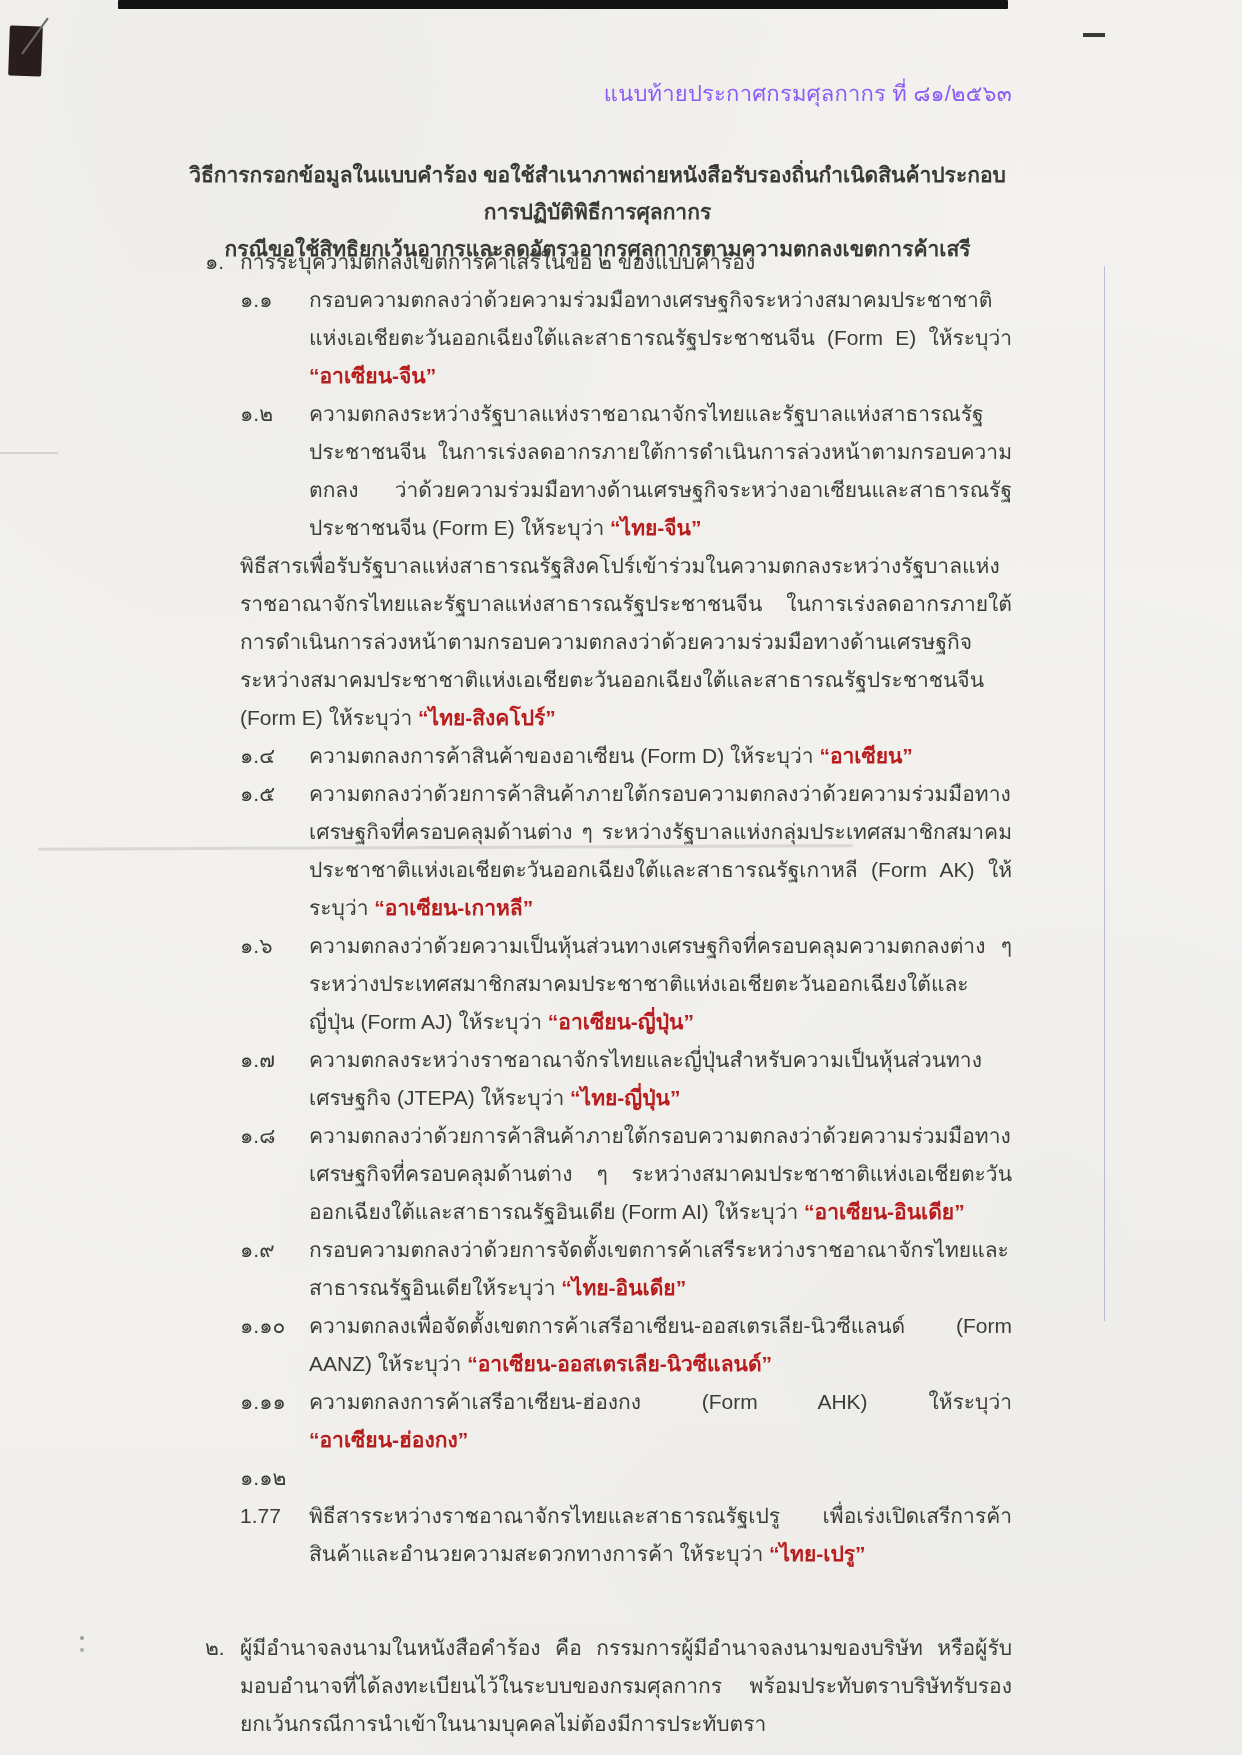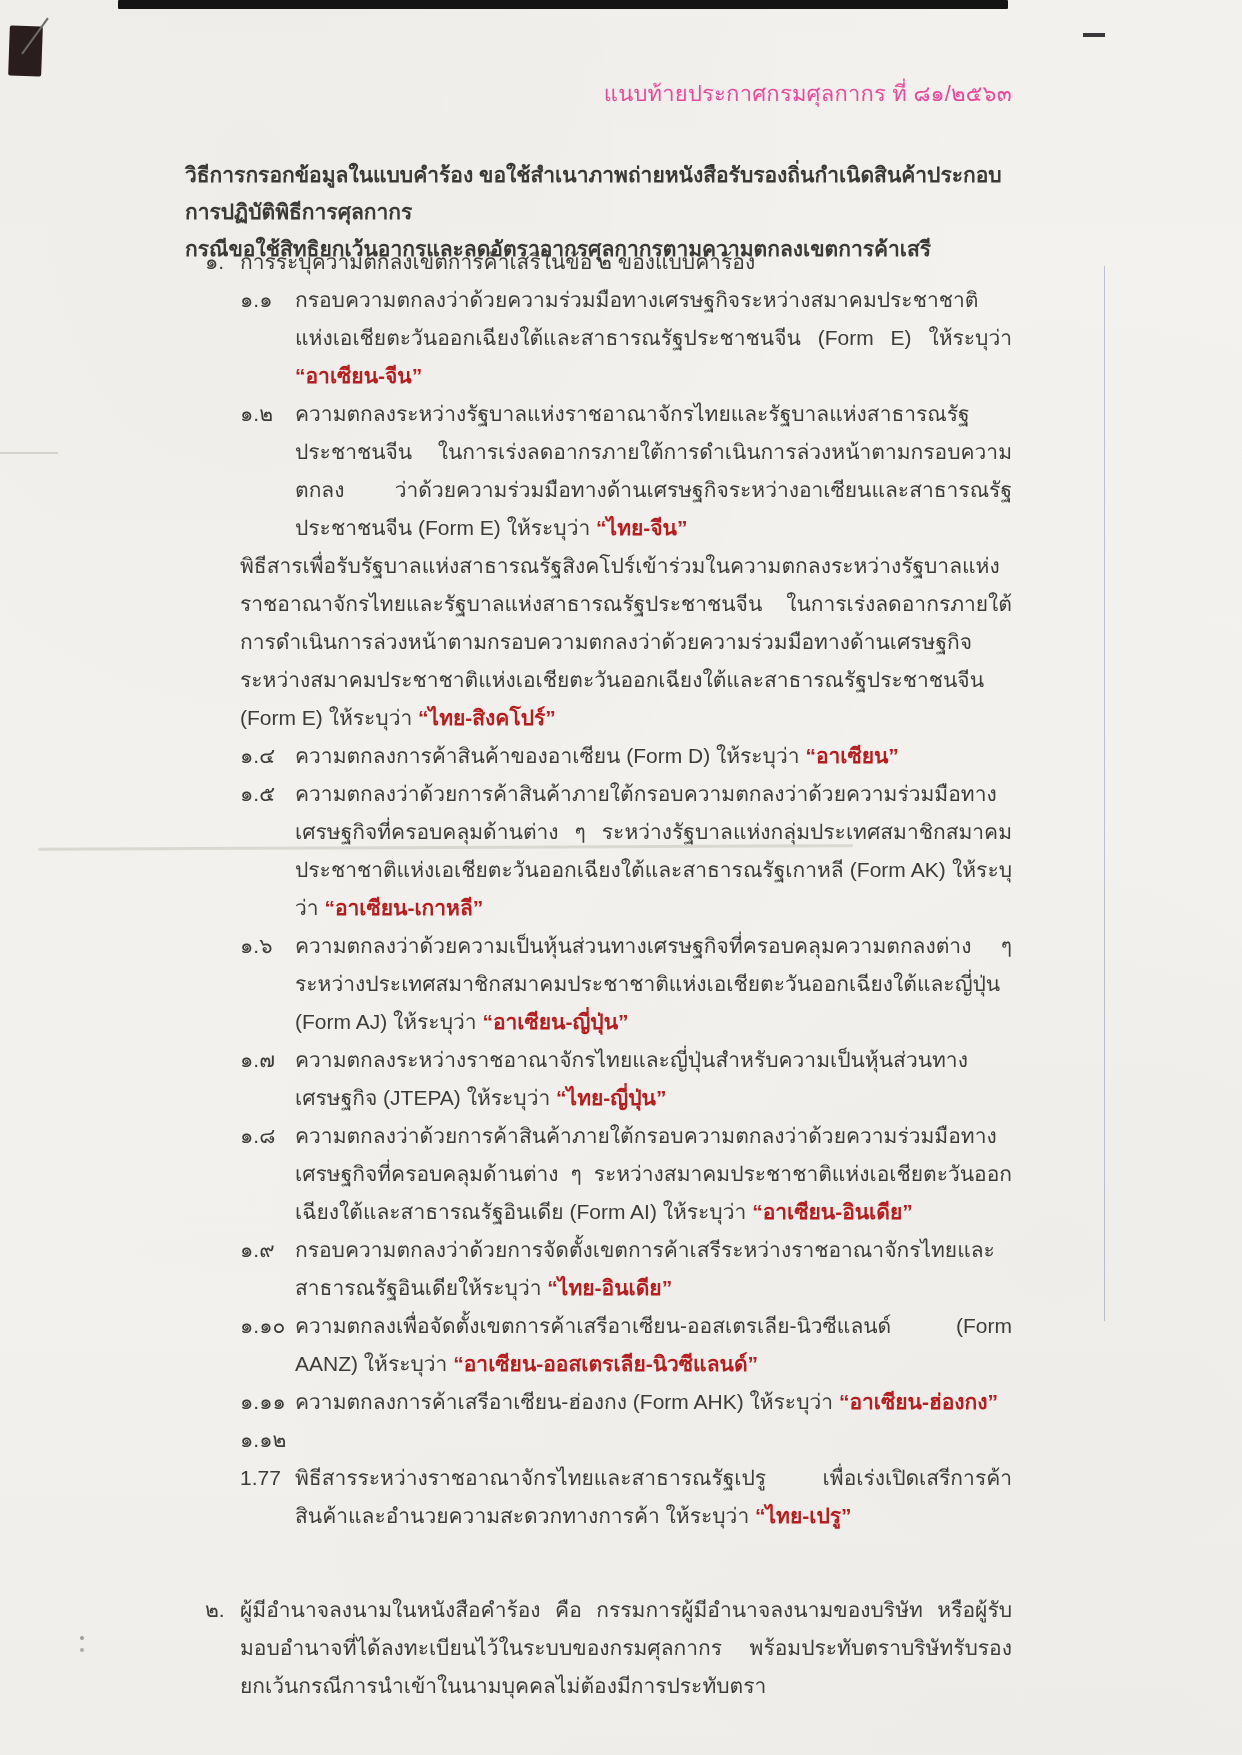--- a/index.html
+++ b/index.html
@@ -18,34 +18,34 @@
   .corner-blob{position:absolute;top:26px;left:9px;width:33px;height:50px;background:#2a1d1d;transform:rotate(2deg);border-radius:2px;}
   .corner-slash{position:absolute;top:14px;left:34px;width:2px;height:44px;background:#6a6a6a;transform:rotate(36deg);}
   .top-dash{position:absolute;top:33px;right:137px;width:22px;height:4px;background:#3a3a3a;}
   .edge-line{position:absolute;top:266px;left:1104px;width:1px;height:1055px;background:rgba(120,132,175,0.45);}
   .fold-1{position:absolute;top:846px;left:38px;width:815px;height:3px;background:rgba(175,170,158,0.35);transform:rotate(-0.25deg);border-radius:2px;}
   .fold-2{position:absolute;top:452px;left:0;width:58px;height:2px;background:rgba(175,170,158,0.4);}
   .dot-mark{position:absolute;top:1636px;left:80px;width:4px;height:4px;background:rgba(90,90,90,0.55);border-radius:50%;box-shadow:0 12px 0 rgba(90,90,90,0.45);}
 
   .header-note{
     position:absolute;top:76px;right:230px;
-    font-size:22px;letter-spacing:0.2px;color:#ec4899;
+    font-size:22px;letter-spacing:0.2px;color:#8b5cf6;
   }
   .doc-title{
     position:absolute;top:156px;left:185px;width:825px;
-    font-weight:bold;font-size:21px;line-height:37px;color:#3a3935;
+    text-align:center;font-weight:bold;font-size:21px;line-height:37px;color:#3a3935;
   }
   .content{
     position:absolute;top:243px;left:185px;width:827px;
     font-size:21px;line-height:38px;
   }
   .sec{display:flex;padding-left:20px;}
   .sec-no{width:35px;flex:none;}
   .sec-head{flex:1;}
-  .sub{display:flex;padding-left:55px;}
+  .sub{display:flex;padding-left:55px;gap:14px;}
   .sub-no{width:55px;flex:none;}
   .sub-text{flex:1;text-align:justify;}
   .term{font-weight:bold;color:#b91c1c;white-space:nowrap;}
   .sec-2{margin-top:56px;}
   .sec-2 .sec-head{text-align:justify;}
 </style>
 </head>
 <body>
 
 <div class="top-bar"></div>

